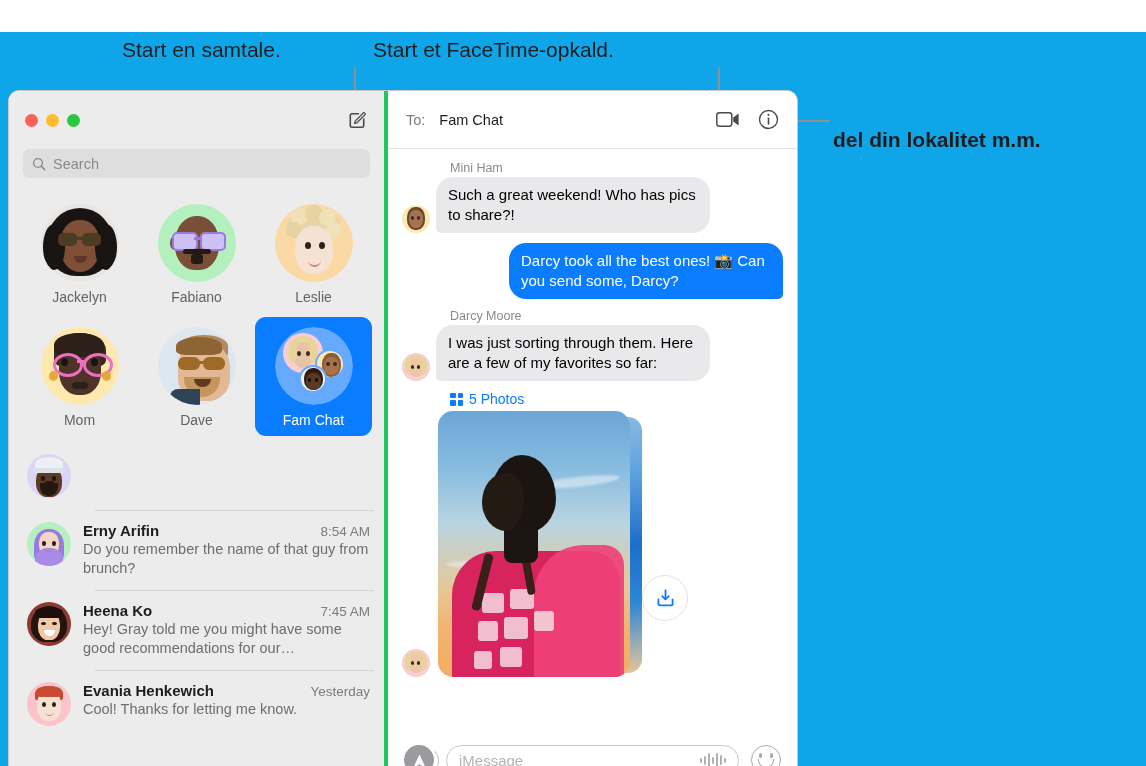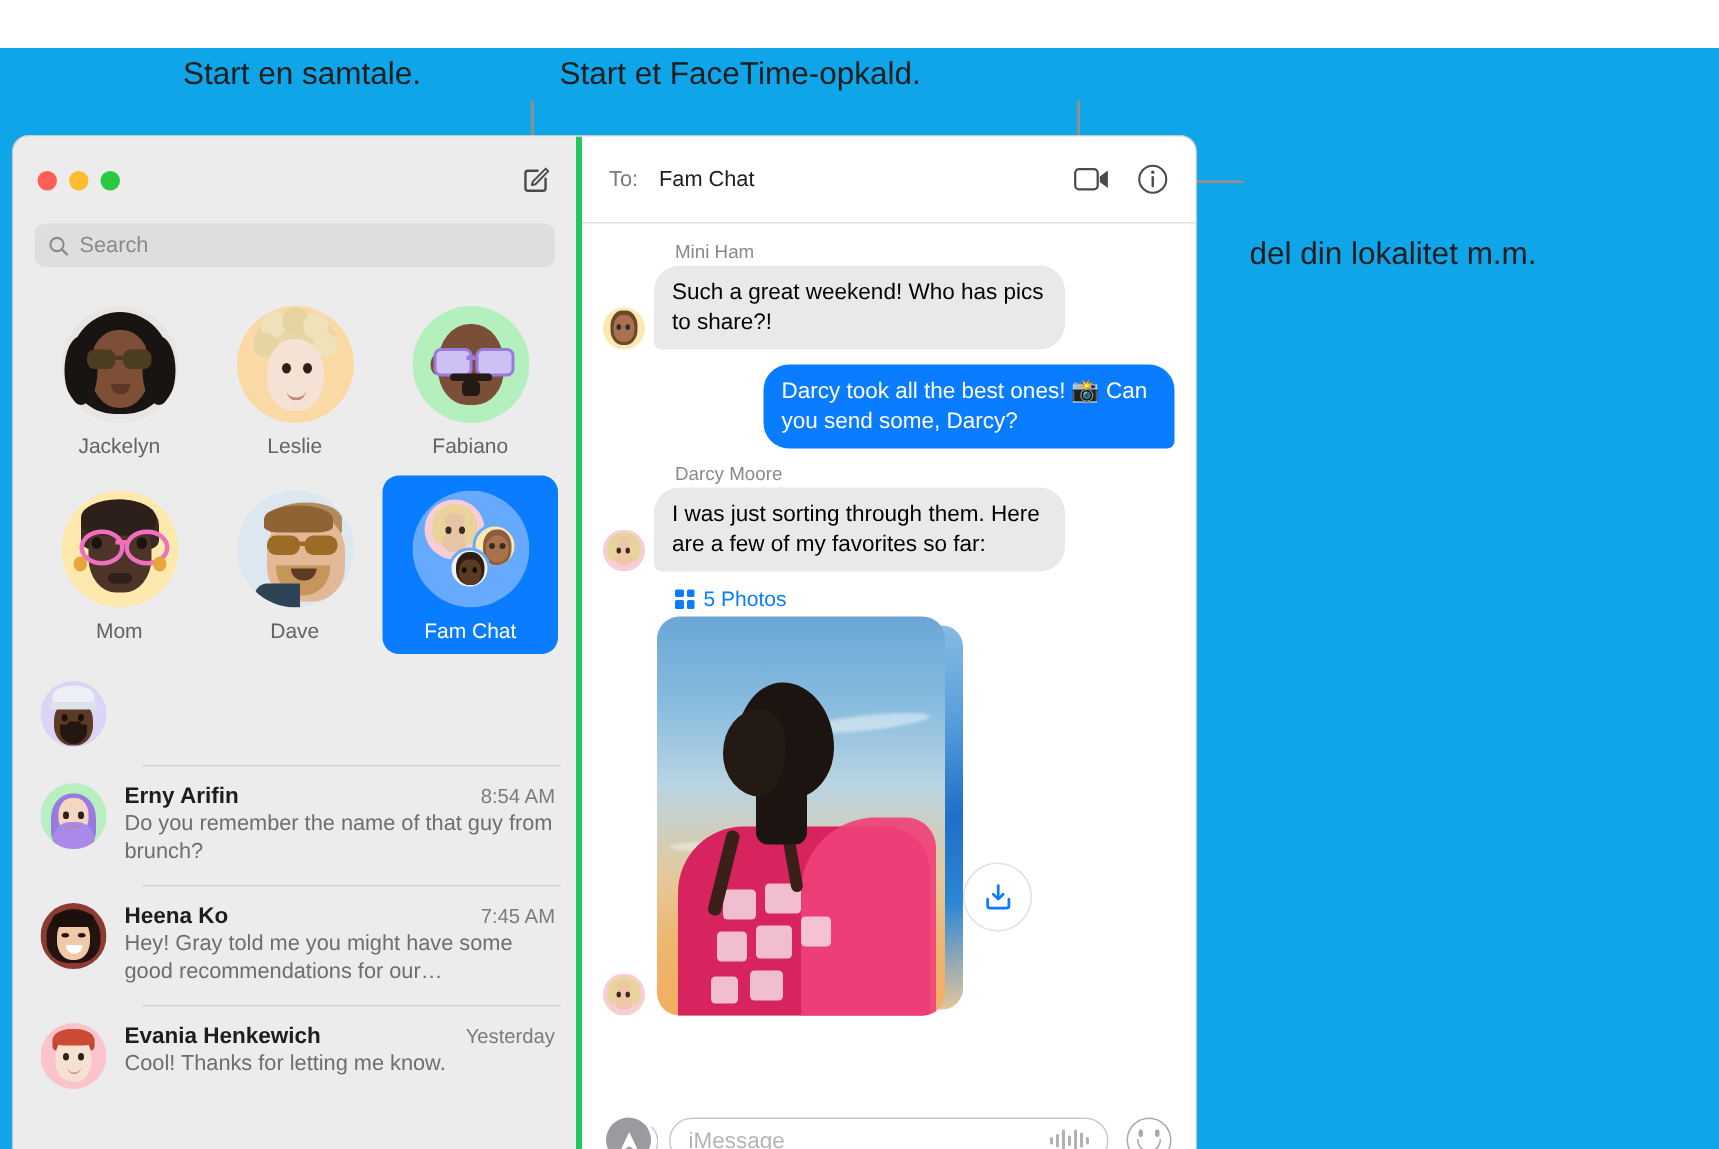--- a/index.html
+++ b/index.html
@@ -513,21 +513,21 @@
 <body>
 
 <div id="root">
 
   <div class="callout" style="left:122px; top:4px;">Start en samtale.</div>
   <div class="callout-line" style="left:354px; top:35px; width:1.5px; height:62px;"></div>
 
   <div class="callout" style="left:373px; top:4px;">Start et FaceTime-opkald.</div>
   <div class="callout-line" style="left:718px; top:35px; width:1.5px; height:62px;"></div>
 
-  <div class="callout" style="left:833px; top:124px;">del din lokalitet m.m.</div>
+  <div class="callout" style="left:833px; top:94px;font-weight:bold;">del din lokalitet m.m.</div>
   <div class="callout-line" style="left:779px; top:88px; width:50px; height:1.5px;"></div>
 
   <div class="window">
 
     <div class="sidebar">
 
       <div class="sidebar-toolbar">
         <div class="traffic">
           <div class="light red"></div>
           <div class="light yellow"></div>
@@ -559,52 +559,52 @@
             <div style="position:absolute;left:6px;top:4px;width:66px;height:68px;background:#181412;border-radius:50% 50% 44% 44%;"></div>
             <div style="position:absolute;left:19px;top:16px;width:40px;height:52px;background:#7e4f36;border-radius:46% 46% 48% 48%;"></div>
             <div style="position:absolute;left:2px;top:20px;width:22px;height:46px;background:#181412;border-radius:50%;"></div>
             <div style="position:absolute;left:54px;top:20px;width:22px;height:46px;background:#181412;border-radius:50%;"></div>
             <div style="position:absolute;left:17px;top:29px;width:19px;height:13px;background:#4a3d22;border-radius:5px;"></div>
             <div style="position:absolute;left:41px;top:29px;width:19px;height:13px;background:#4a3d22;border-radius:5px;"></div>
             <div style="position:absolute;left:35px;top:33px;width:8px;height:2.5px;background:#4a3d22;"></div>
             <div style="position:absolute;left:33px;top:52px;width:13px;height:7px;background:#5e3726;border-radius:0 0 7px 7px;"></div>
           </div>
           <div class="pin-label">Jackelyn</div>
+        </div>
+
+        <div class="pin">
+          <div class="pin-avatar">
+            <div class="av-bg" style="background:#b4f0bd;"></div>
+            <div style="position:absolute;left:17px;top:12px;width:44px;height:54px;background:#7b4f37;border-radius:48% 48% 44% 44%;"></div>
+            <div style="position:absolute;left:12px;top:32px;width:9px;height:14px;background:#7b4f37;border-radius:50%;"></div>
+            <div style="position:absolute;left:57px;top:32px;width:9px;height:14px;background:#7b4f37;border-radius:50%;"></div>
+            <div style="position:absolute;left:14px;top:28px;width:22px;height:15px;border:2.6px solid #9b7ae0;border-radius:5px;background:#cdc0f3;"></div>
+            <div style="position:absolute;left:42px;top:28px;width:22px;height:15px;border:2.6px solid #9b7ae0;border-radius:5px;background:#cdc0f3;"></div>
+            <div style="position:absolute;left:36px;top:33px;width:6px;height:2.6px;background:#9b7ae0;"></div>
+            <div style="position:absolute;left:33px;top:50px;width:12px;height:10px;background:#241a14;border-radius:3px;"></div>
+            <div style="position:absolute;left:25px;top:45px;width:28px;height:5px;background:#241a14;border-radius:3px;"></div>
+          </div>
+          <div class="pin-label">Fabiano</div>
         </div>
 
         <div class="pin">
           <div class="pin-avatar">
             <div class="av-bg" style="background:#fbd9a4;"></div>
             <div style="position:absolute;left:12px;top:6px;width:54px;height:30px;background:#e8d6a8;border-radius:50% 50% 36% 36%;"></div>
             <div style="position:absolute;left:16px;top:4px;width:17px;height:17px;background:#f0e1b8;border-radius:50%;"></div>
             <div style="position:absolute;left:30px;top:1px;width:18px;height:18px;background:#e5d3a2;border-radius:50%;"></div>
             <div style="position:absolute;left:44px;top:5px;width:17px;height:17px;background:#f0e1b8;border-radius:50%;"></div>
             <div style="position:absolute;left:11px;top:18px;width:16px;height:16px;background:#e5d3a2;border-radius:50%;"></div>
             <div style="position:absolute;left:51px;top:18px;width:16px;height:16px;background:#f0e1b8;border-radius:50%;"></div>
             <div style="position:absolute;left:20px;top:22px;width:38px;height:48px;background:#f6e2d4;border-radius:46% 46% 46% 46%;"></div>
             <div style="position:absolute;left:30px;top:38px;width:6px;height:7px;background:#2b2118;border-radius:50%;"></div>
             <div style="position:absolute;left:44px;top:38px;width:6px;height:7px;background:#2b2118;border-radius:50%;"></div>
             <div style="position:absolute;left:33px;top:56px;width:13px;height:5px;border-bottom:2px solid #c28b77;border-radius:0 0 8px 8px;"></div>
           </div>
           <div class="pin-label">Leslie</div>
-        </div>
-
-        <div class="pin">
-          <div class="pin-avatar">
-            <div class="av-bg" style="background:#b4f0bd;"></div>
-            <div style="position:absolute;left:17px;top:12px;width:44px;height:54px;background:#7b4f37;border-radius:48% 48% 44% 44%;"></div>
-            <div style="position:absolute;left:12px;top:32px;width:9px;height:14px;background:#7b4f37;border-radius:50%;"></div>
-            <div style="position:absolute;left:57px;top:32px;width:9px;height:14px;background:#7b4f37;border-radius:50%;"></div>
-            <div style="position:absolute;left:14px;top:28px;width:22px;height:15px;border:2.6px solid #9b7ae0;border-radius:5px;background:#cdc0f3;"></div>
-            <div style="position:absolute;left:42px;top:28px;width:22px;height:15px;border:2.6px solid #9b7ae0;border-radius:5px;background:#cdc0f3;"></div>
-            <div style="position:absolute;left:36px;top:33px;width:6px;height:2.6px;background:#9b7ae0;"></div>
-            <div style="position:absolute;left:33px;top:50px;width:12px;height:10px;background:#241a14;border-radius:3px;"></div>
-            <div style="position:absolute;left:25px;top:45px;width:28px;height:5px;background:#241a14;border-radius:3px;"></div>
-          </div>
-          <div class="pin-label">Fabiano</div>
         </div>
 
         <div class="pin">
           <div class="pin-avatar">
             <div class="av-bg" style="background:#fde9ae;"></div>
             <div style="position:absolute;left:13px;top:6px;width:52px;height:34px;background:#3b2a22;border-radius:50% 50% 20% 20%;"></div>
             <div style="position:absolute;left:18px;top:16px;width:42px;height:52px;background:#4d3328;border-radius:46% 46% 44% 44%;"></div>
             <div style="position:absolute;left:13px;top:6px;width:50px;height:24px;background:#2d1f19;border-radius:50% 50% 34% 34%;"></div>
             <div style="position:absolute;left:12px;top:26px;width:24px;height:18px;border:3px solid #f06fbe;border-radius:50%;"></div>
             <div style="position:absolute;left:42px;top:26px;width:24px;height:18px;border:3px solid #f06fbe;border-radius:50%;"></div>

